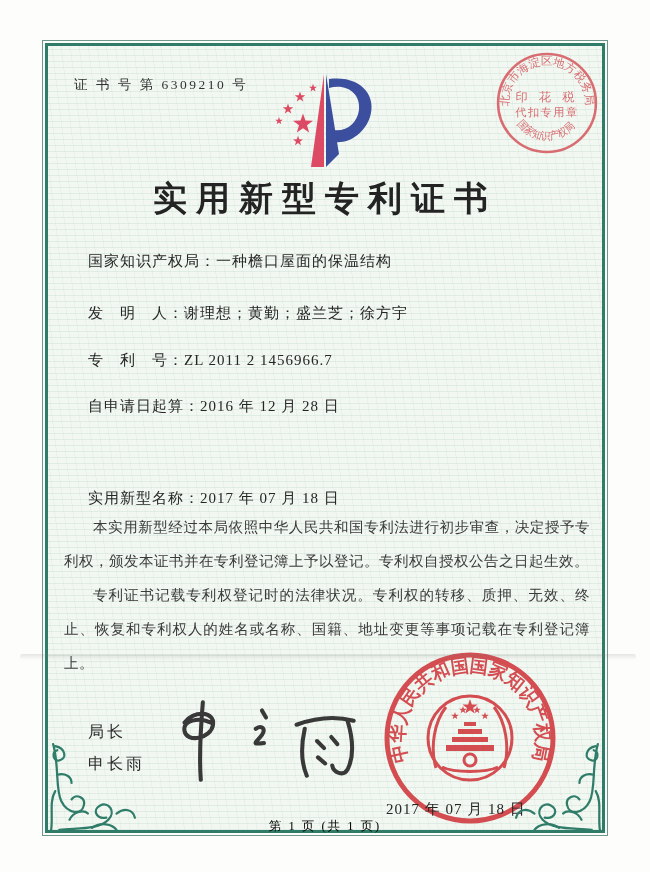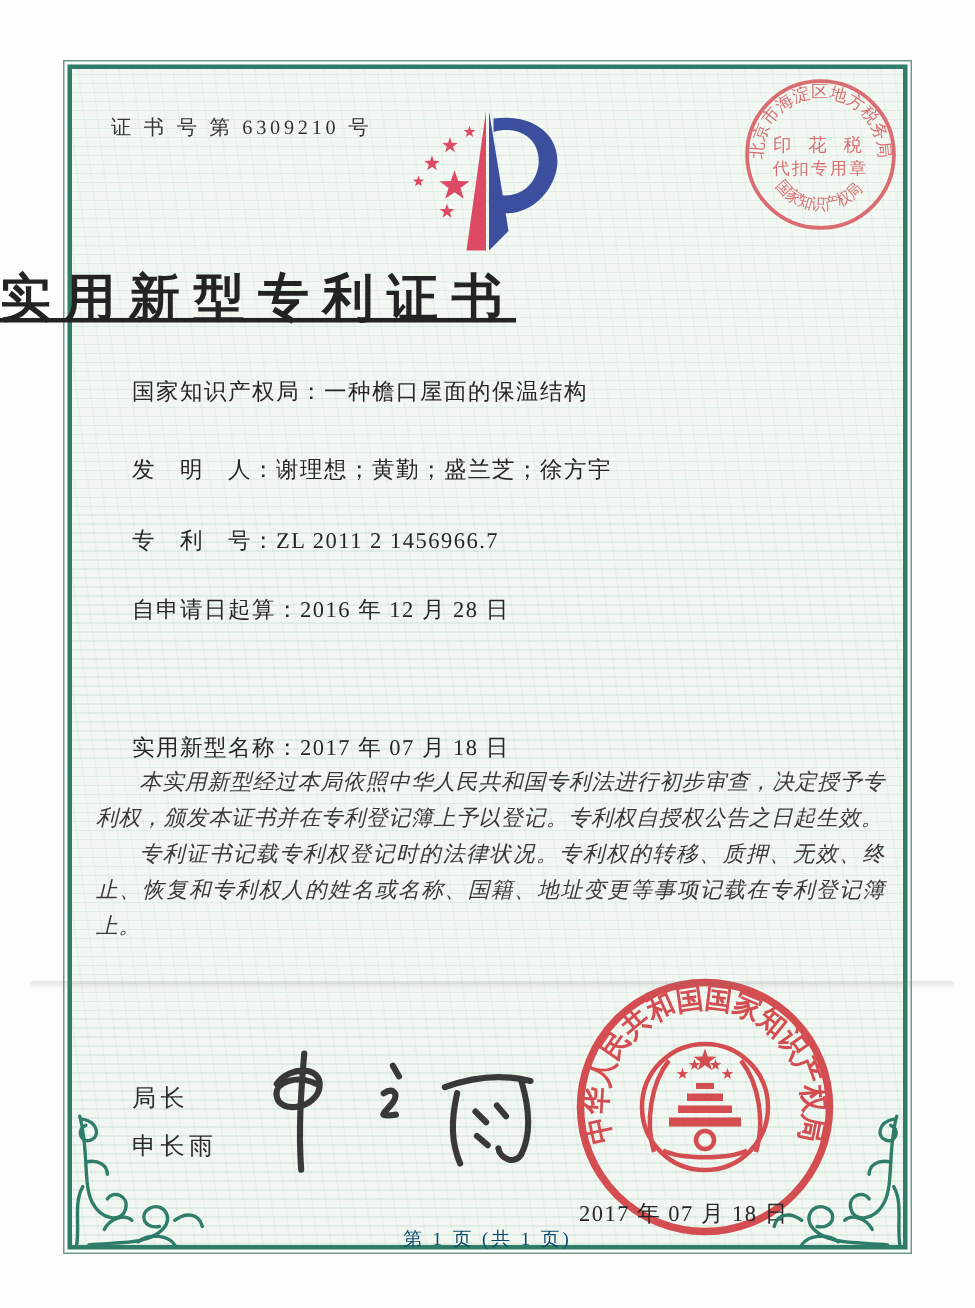--- a/index.html
+++ b/index.html
@@ -22,38 +22,38 @@
   }
   .scan-shadow{
     position:absolute;left:20px;right:14px;bottom:8px;height:6px;
     background:linear-gradient(180deg, rgba(120,120,120,.18), rgba(255,255,255,0));
     border-radius:3px;
   }
   
   .cert-no{position:absolute;left:74px;top:76px;font-size:13.5px;letter-spacing:2.5px;color:#323232;}
   .logo{position:absolute;left:266px;top:68px;width:120px;height:114px;}
   .title{
-    position:absolute;left:0;top:176px;width:650px;
-    font-size:34px;font-weight:bold;letter-spacing:9px;color:#232323;text-decoration:underline;
+    position:absolute;left:0;top:176px;width:650px;text-align:center;
+    font-size:34px;font-weight:bold;letter-spacing:9px;color:#232323;
   }
   .field-row{position:absolute;left:88px;font-size:15px;letter-spacing:1px;white-space:nowrap;color:#262626;}
   .field-label{color:#262626;}
   .paragraphs{
     position:absolute;left:64px;top:510px;width:526px;
-    font-size:14.5px;line-height:24px;font-style:italic;color:#3a3a3a;
+    font-size:14.5px;line-height:34px;color:#3a3a3a;
     text-align:justify;letter-spacing:.5px;
   }
   .paragraphs p{margin:0;text-indent:2em;}
   .signer-title{position:absolute;left:88px;top:722px;font-size:16px;letter-spacing:3px;text-align:right;}
   .signer-name{position:absolute;left:88px;top:754px;font-size:16px;letter-spacing:3px;}
   .signature{position:absolute;left:158px;top:688px;width:214px;height:102px;}
   .office-seal{position:absolute;left:382px;top:650px;width:176px;height:176px;opacity:.92;}
   .seal-date{position:absolute;left:386px;top:800px;width:190px;font-size:15px;letter-spacing:1px;color:#262626;}
   .tax-stamp{position:absolute;left:494px;top:50px;width:106px;height:106px;opacity:.85;}
-  .footer{position:absolute;left:0;top:818px;width:650px;text-align:center;font-size:12.5px;letter-spacing:2px;color:#0c4a6e;}
+  .footer{position:absolute;left:0;top:818px;width:650px;text-align:center;font-size:12.5px;letter-spacing:2px;color:#000000;}
   .flourish{position:absolute;width:94px;height:94px;}
   .flourish.bl{left:45px;top:740px;}
   .flourish.br{left:512px;top:740px;transform:scaleX(-1);}
   .seal-ring-text{font-size:19.5px;font-weight:bold;letter-spacing:0;}
   .stamp-arc-top{font-size:11px;}
   .stamp-arc-bottom{font-size:10.5px;}
   .stamp-center1{font-size:12px;letter-spacing:4px;}
   .stamp-center2{font-size:11px;letter-spacing:1.5px;}
 </style>
 </head>

